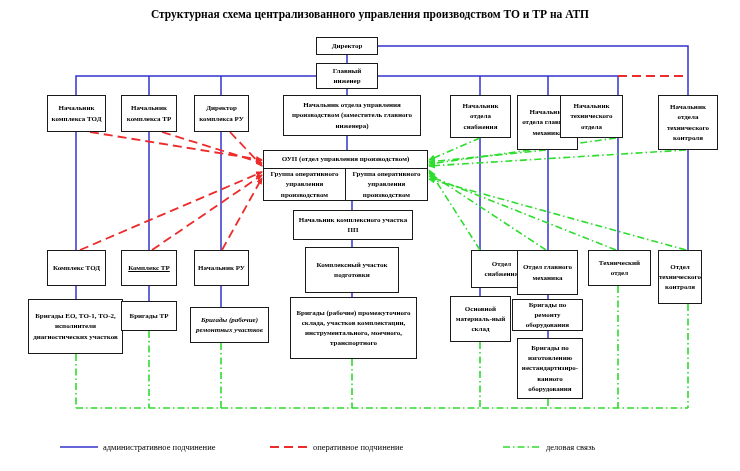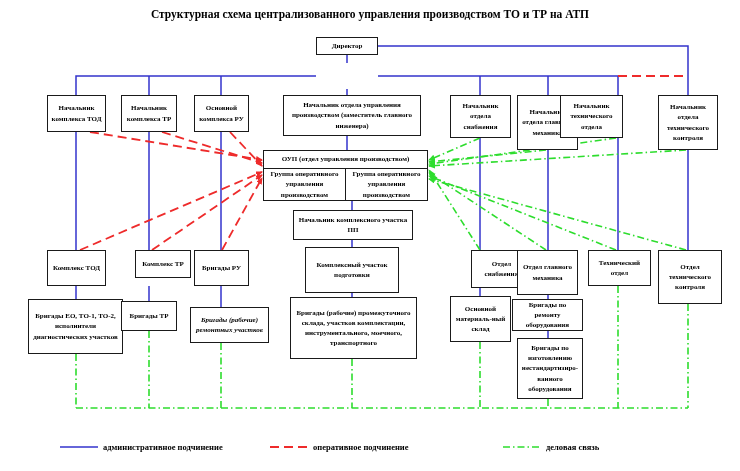--- a/index.html
+++ b/index.html
@@ -23,21 +23,21 @@
       font-weight:bold;font-size:7px;line-height:1.45;padding:1px 2px;
       box-sizing:border-box;color:#000;}
   .oup{display:block;padding:0;}
   .oup-title{border-bottom:1.4px solid #1a1a1a;height:17px;display:flex;
              align-items:center;justify-content:center;}
   .oup-row{display:flex;height:31px;justify-content:flex-end;}
   .oup-cell{flex:1;display:flex;align-items:center;justify-content:center;padding:0 2px;}
   .oup-cell+.oup-cell{border-left:1.4px solid #1a1a1a;}
   .legend{position:absolute;left:0;top:440px;width:740px;height:20px;}
   .leg-item{position:absolute;display:flex;align-items:center;height:14px;}
-  .leg-label{font-weight:bold;font-size:8.5px;color:#000;margin-left:5px;white-space:nowrap;}
+  .leg-label{font-weight:normal;font-size:8.5px;color:#000;margin-left:5px;white-space:nowrap;}
 </style>
 </head>
 <body>
 
 <div class="stage">
 
   <div class="title">Структурная схема централизованного управления производством ТО и ТР на АТП</div>
 
   <svg class="wires" width="740" height="471" viewBox="0 0 740 471" xmlns="http://www.w3.org/2000/svg">
     <defs>
@@ -103,48 +103,49 @@
       <line class="ln-b" x1="352" y1="359" x2="352" y2="408"></line>
       <line class="ln-b" x1="480" y1="342" x2="480" y2="408"></line>
       <line class="ln-b" x1="548" y1="399" x2="548" y2="408"></line>
       <line class="ln-b" x1="618" y1="286" x2="618" y2="408"></line>
       <line class="ln-b" x1="688" y1="304" x2="688" y2="408"></line>
       <line class="ln-b" x1="76" y1="408" x2="688" y2="408"></line>
     </g>
   </svg>
 
   <div class="bx" style="left:316px;top:37px;width:62px;height:18px;">Директор</div>
+  <div class="bx" style="left:316px;top:63px;width:62px;height:26px;">Главный инженер</div>
 
   <div class="bx" style="left:47px;top:95px;width:59px;height:37px;">Начальник комплекса ТОД</div>
   <div class="bx" style="left:121px;top:95px;width:56px;height:37px;">Начальник комплекса ТР</div>
-  <div class="bx" style="left:194px;top:95px;width:55px;height:37px;">Основной комплекса РУ</div>
+  <div class="bx" style="left:194px;top:95px;width:55px;height:37px;">Директор комплекса РУ</div>
   <div class="bx" style="left:283px;top:95px;width:138px;height:41px;font-family:Liberation Serif, serif;">Начальник отдела управления производством (заместитель главного инженера)</div>
   <div class="bx" style="left:450px;top:95px;width:61px;height:43px;">Начальник отдела снабжения</div>
   <div class="bx" style="left:517px;top:95px;width:61px;height:55px;">Начальник отдела главного механика</div>
   <div class="bx" style="left:560px;top:95px;width:63px;height:43px;">Начальник технического отдела</div>
   <div class="bx" style="left:658px;top:95px;width:60px;height:55px;">Начальник отдела технического контроля</div>
 
   <div class="bx oup" style="left:263px;top:150px;width:165px;height:51px;">
     <div class="oup-title">ОУП (отдел управления производством)</div>
     <div class="oup-row">
       <div class="oup-cell">Группа оперативного управления производством</div>
       <div class="oup-cell">Группа оперативного управления производством</div>
     </div>
   </div>
 
   <div class="bx" style="left:293px;top:210px;width:120px;height:30px;">Начальник комплексного участка ПП</div>
 
   <div class="bx" style="left:47px;top:250px;width:59px;height:36px;">Комплекс ТОД</div>
-  <div class="bx" style="left:135px;top:250px;width:56px;height:28px;">Комплекс ТР</div>
-  <div class="bx" style="left:194px;top:250px;width:55px;height:36px;">Бригады РУ</div>
+  <div class="bx" style="left:121px;top:250px;width:56px;height:36px;text-decoration:underline;">Комплекс ТР</div>
+  <div class="bx" style="left:194px;top:250px;width:55px;height:36px;">Начальник РУ</div>
   <div class="bx" style="left:305px;top:247px;width:94px;height:46px;">Комплексный участок подготовки</div>
   <div class="bx" style="left:450px;top:250px;width:61px;height:38px;margin-left:21px;">Отдел снабжения</div>
   <div class="bx" style="left:588px;top:250px;width:63px;height:36px;">Технический отдел</div>
   <div class="bx" style="left:517px;top:250px;width:61px;height:45px;">Отдел главного механика</div>
-  <div class="bx" style="left:658px;top:250px;width:64px;height:54px;">Отдел технического контроля</div>
+  <div class="bx" style="left:658px;top:250px;width:44px;height:54px;">Отдел технического контроля</div>
 
   <div class="bx" style="left:28px;top:299px;width:95px;height:55px;">Бригады ЕО, ТО-1, ТО-2, исполнители диагностических участков</div>
   <div class="bx" style="left:121px;top:301px;width:56px;height:30px;text-align:right;">Бригады ТР</div>
   <div class="bx" style="left:190px;top:307px;width:79px;height:36px;font-style:italic;">Бригады (рабочие) ремонтных участков</div>
   <div class="bx" style="left:290px;top:297px;width:127px;height:62px;">Бригады (рабочие) промежуточного склада, участков комплектации, инструментального, моечного, транспортного</div>
   <div class="bx" style="left:450px;top:296px;width:61px;height:46px;">Основной материаль-ный склад</div>
   <div class="bx" style="left:512px;top:299px;width:71px;height:32px;">Бригады по ремонту оборудования</div>
   <div class="bx" style="left:517px;top:338px;width:66px;height:61px;">Бригады по изготовлению нестандартизиро-ванного оборудования</div>
 
   <div class="legend">

